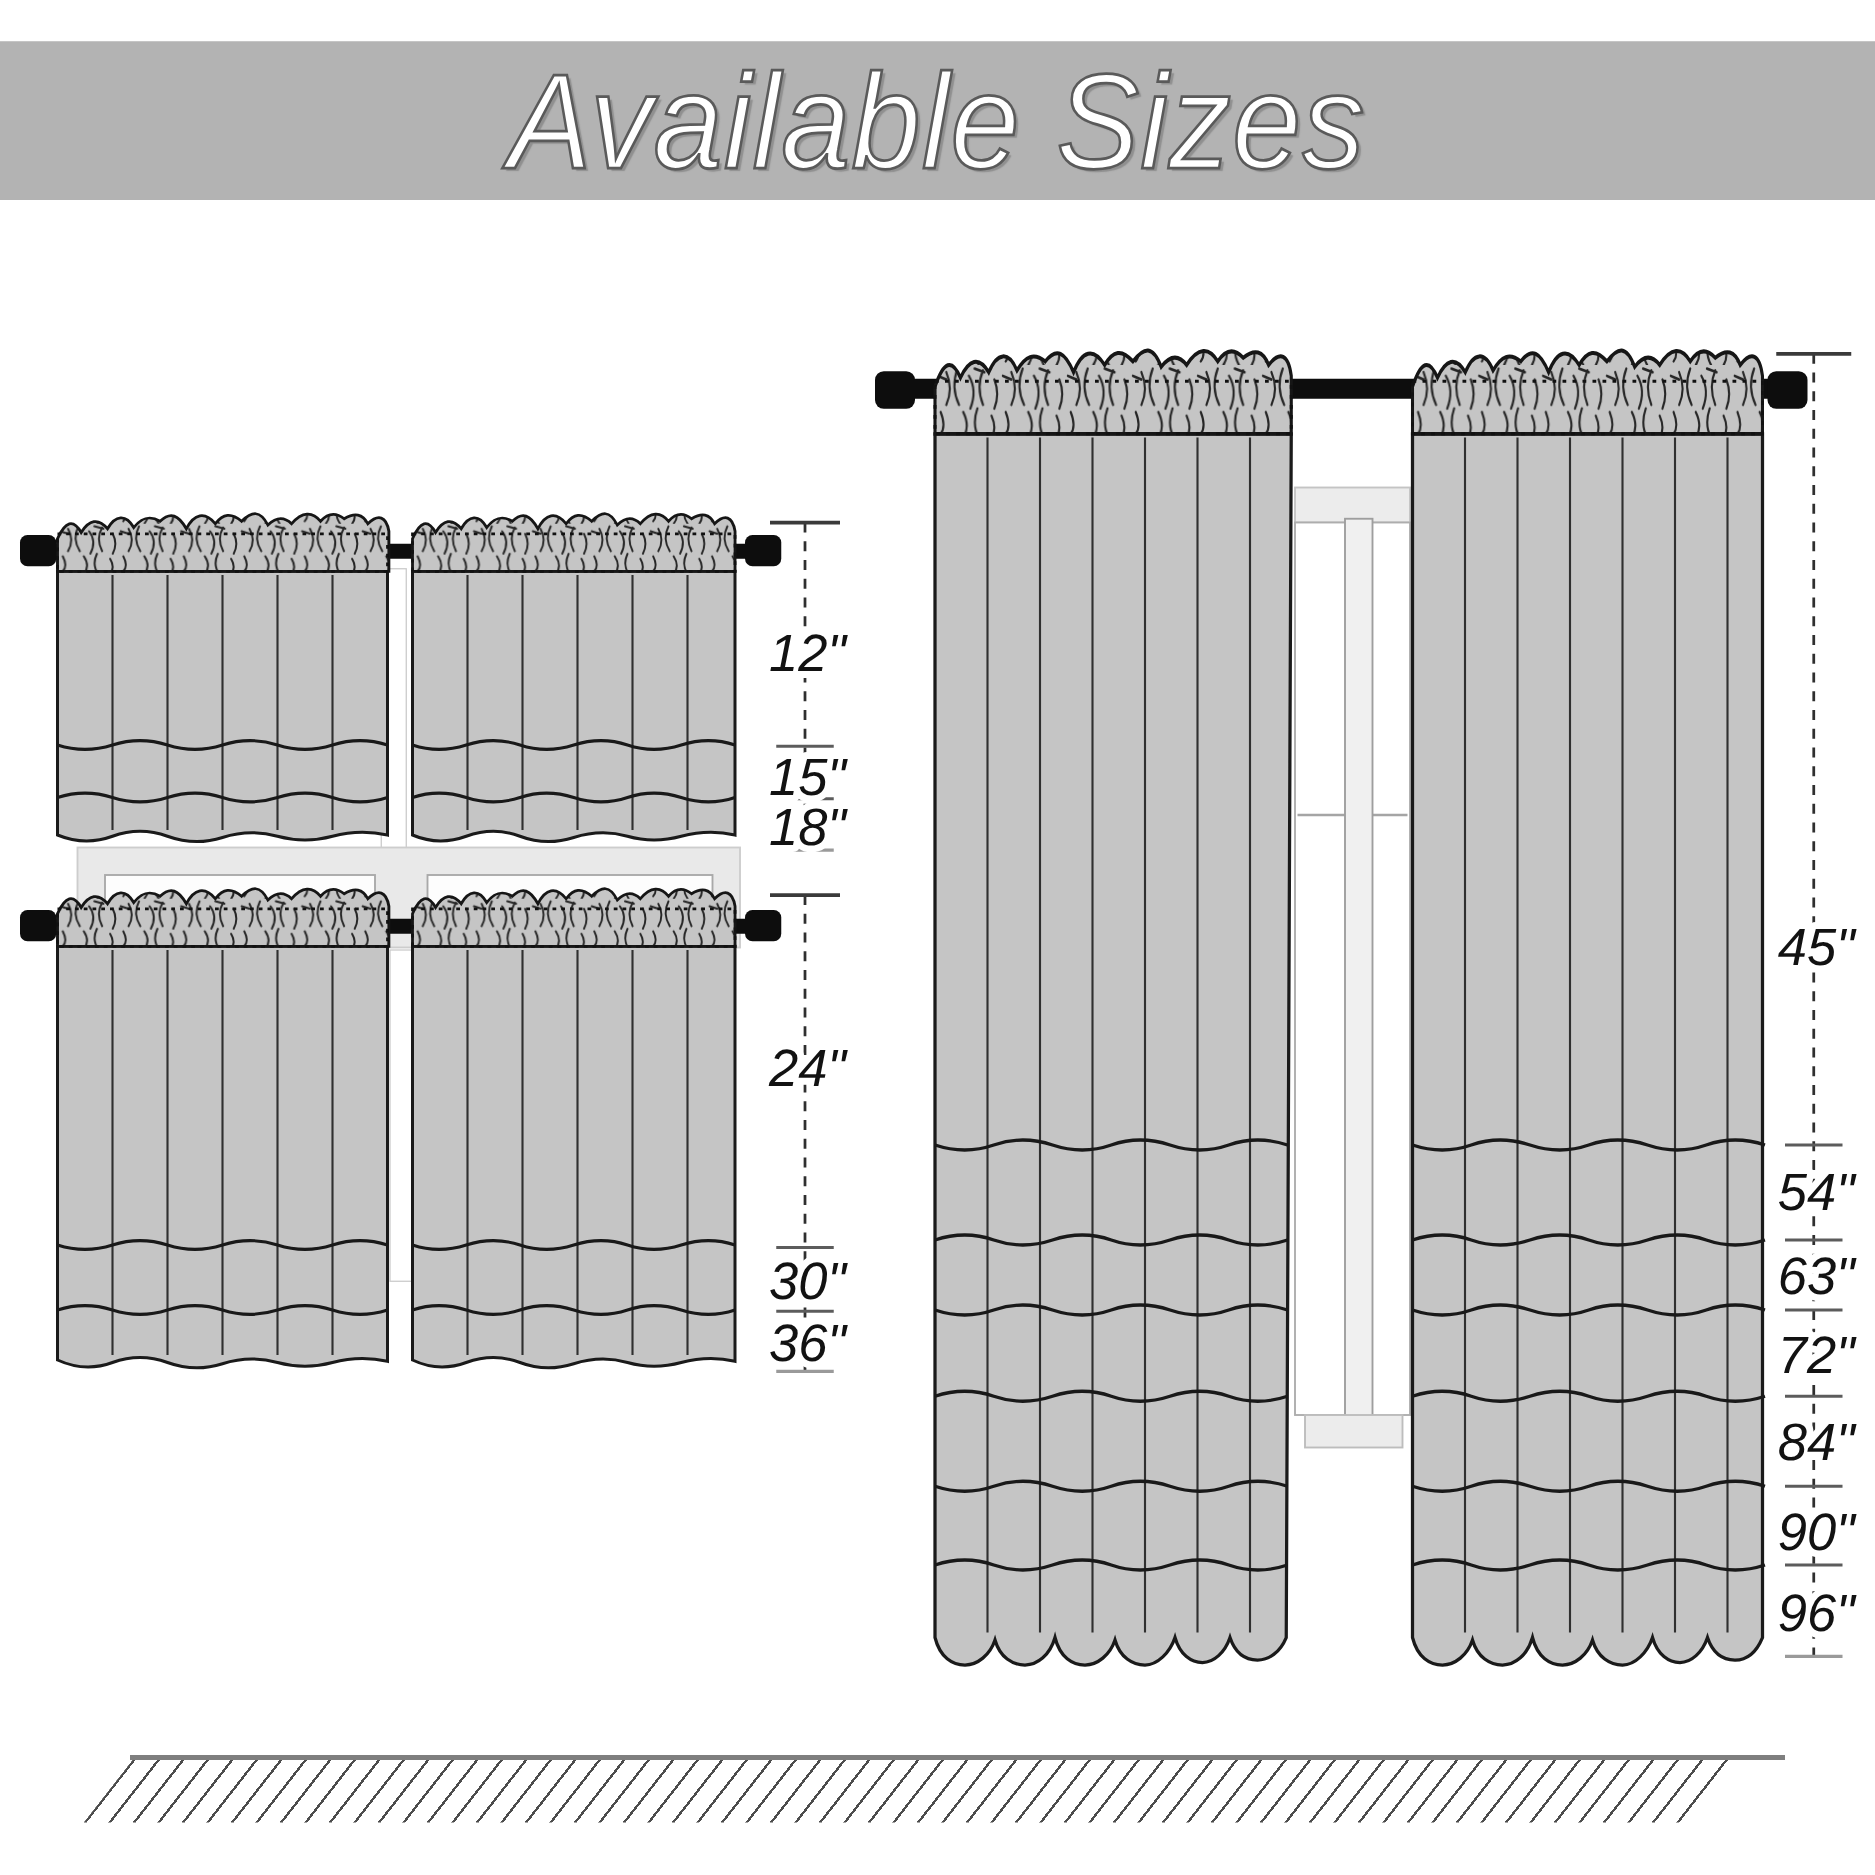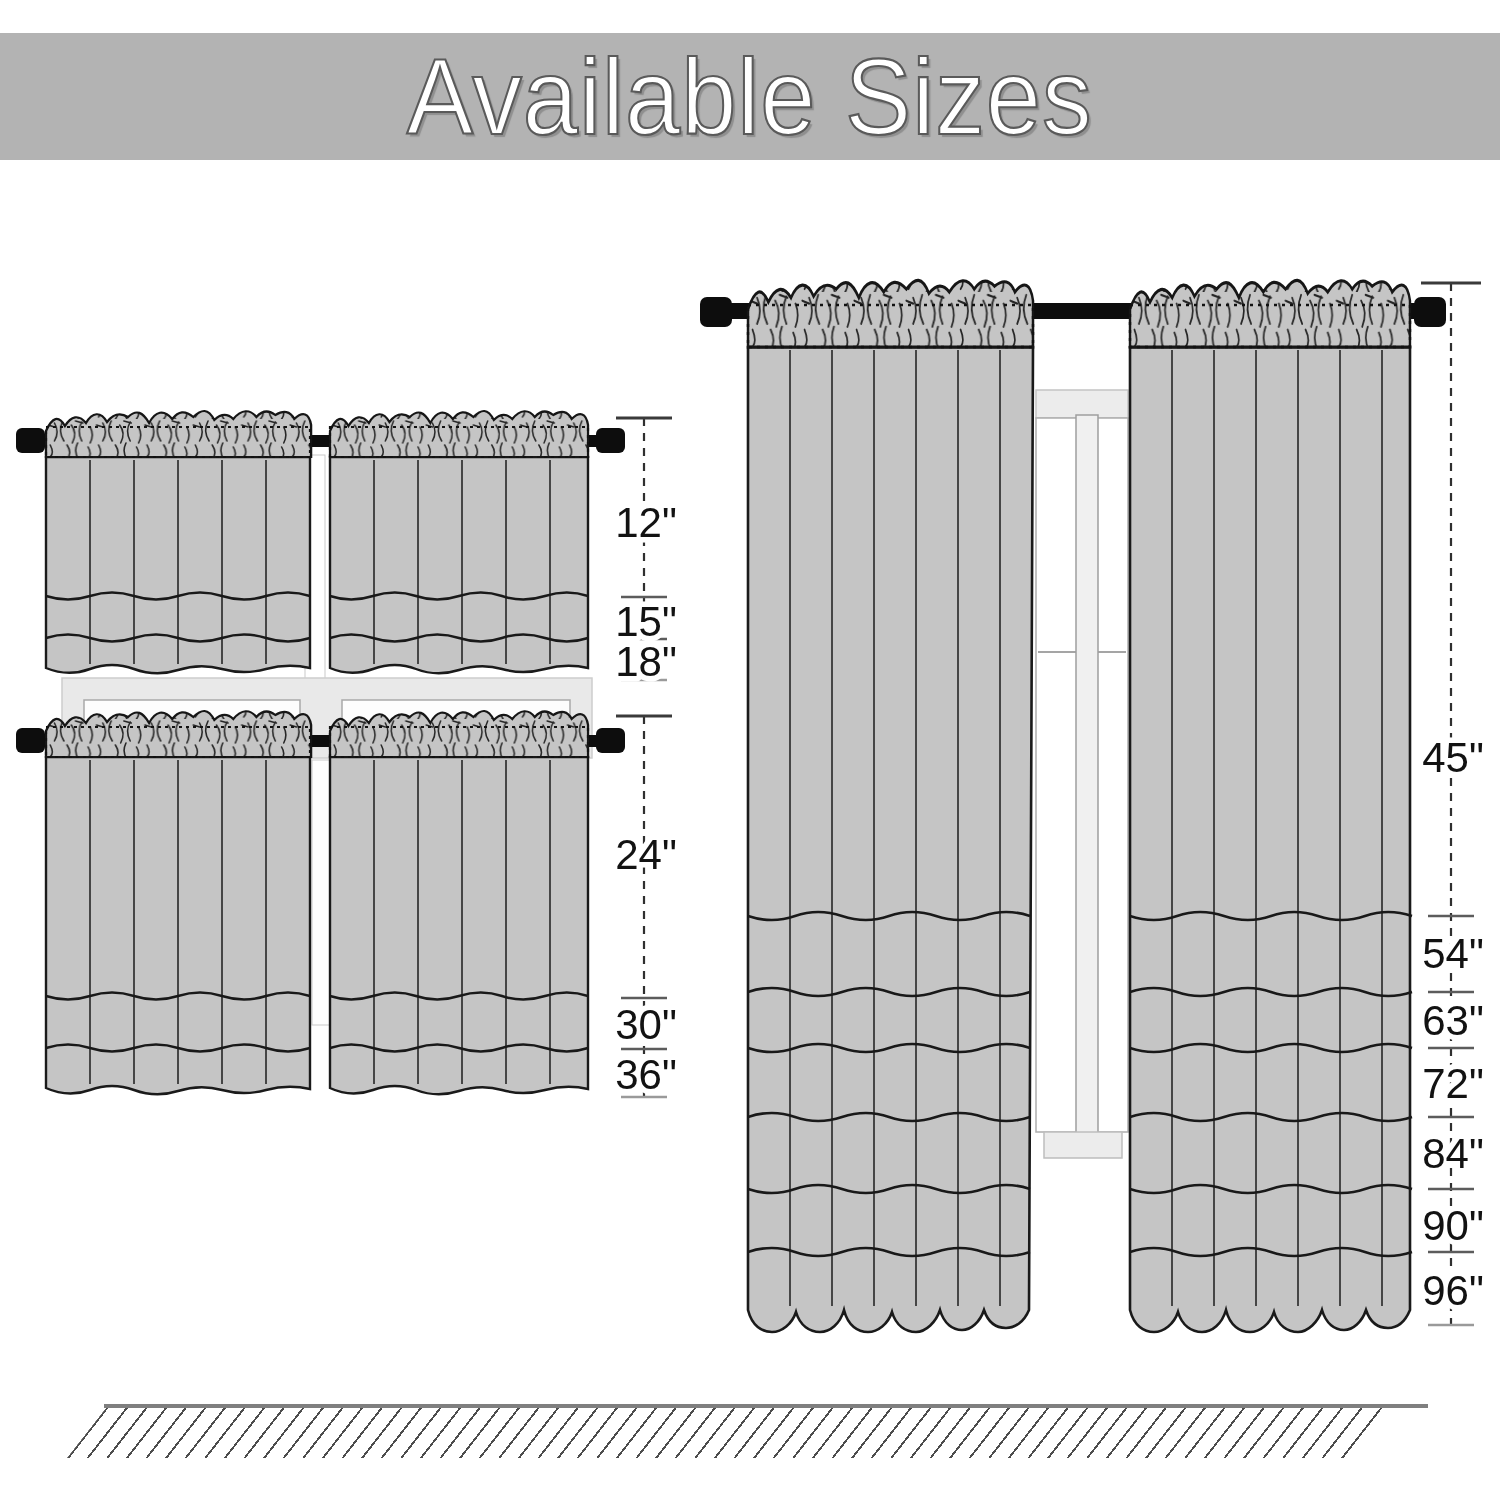--- a/index.html
+++ b/index.html
@@ -1,17 +1,17 @@
 <!DOCTYPE html>
 <html><head>
 <meta charset="utf-8">
 <style>
   html,body{margin:0;padding:0;background:#ffffff;}
   .page{position:relative;width:1500px;height:1500px;background:#ffffff;overflow:hidden;
-        font-family:"Liberation Sans",sans-serif;}
+        font-family:"Liberation Sans",sans-serif;font-style:italic;}
   
   .banner{position:absolute;left:0;top:33px;width:1500px;height:127px;background:#b3b3b3;
           display:flex;align-items:center;justify-content:center;}
   .banner h1{margin:0;font-size:108px;font-weight:400;line-height:1;color:#ffffff;
              -webkit-text-stroke:2.2px #5a5a5a;
              text-shadow:3px 3px 1px #8f8f8f;
              transform:scaleX(0.92);letter-spacing:1px;white-space:nowrap;}
   
   .scene{position:absolute;left:0;top:0;}
   

